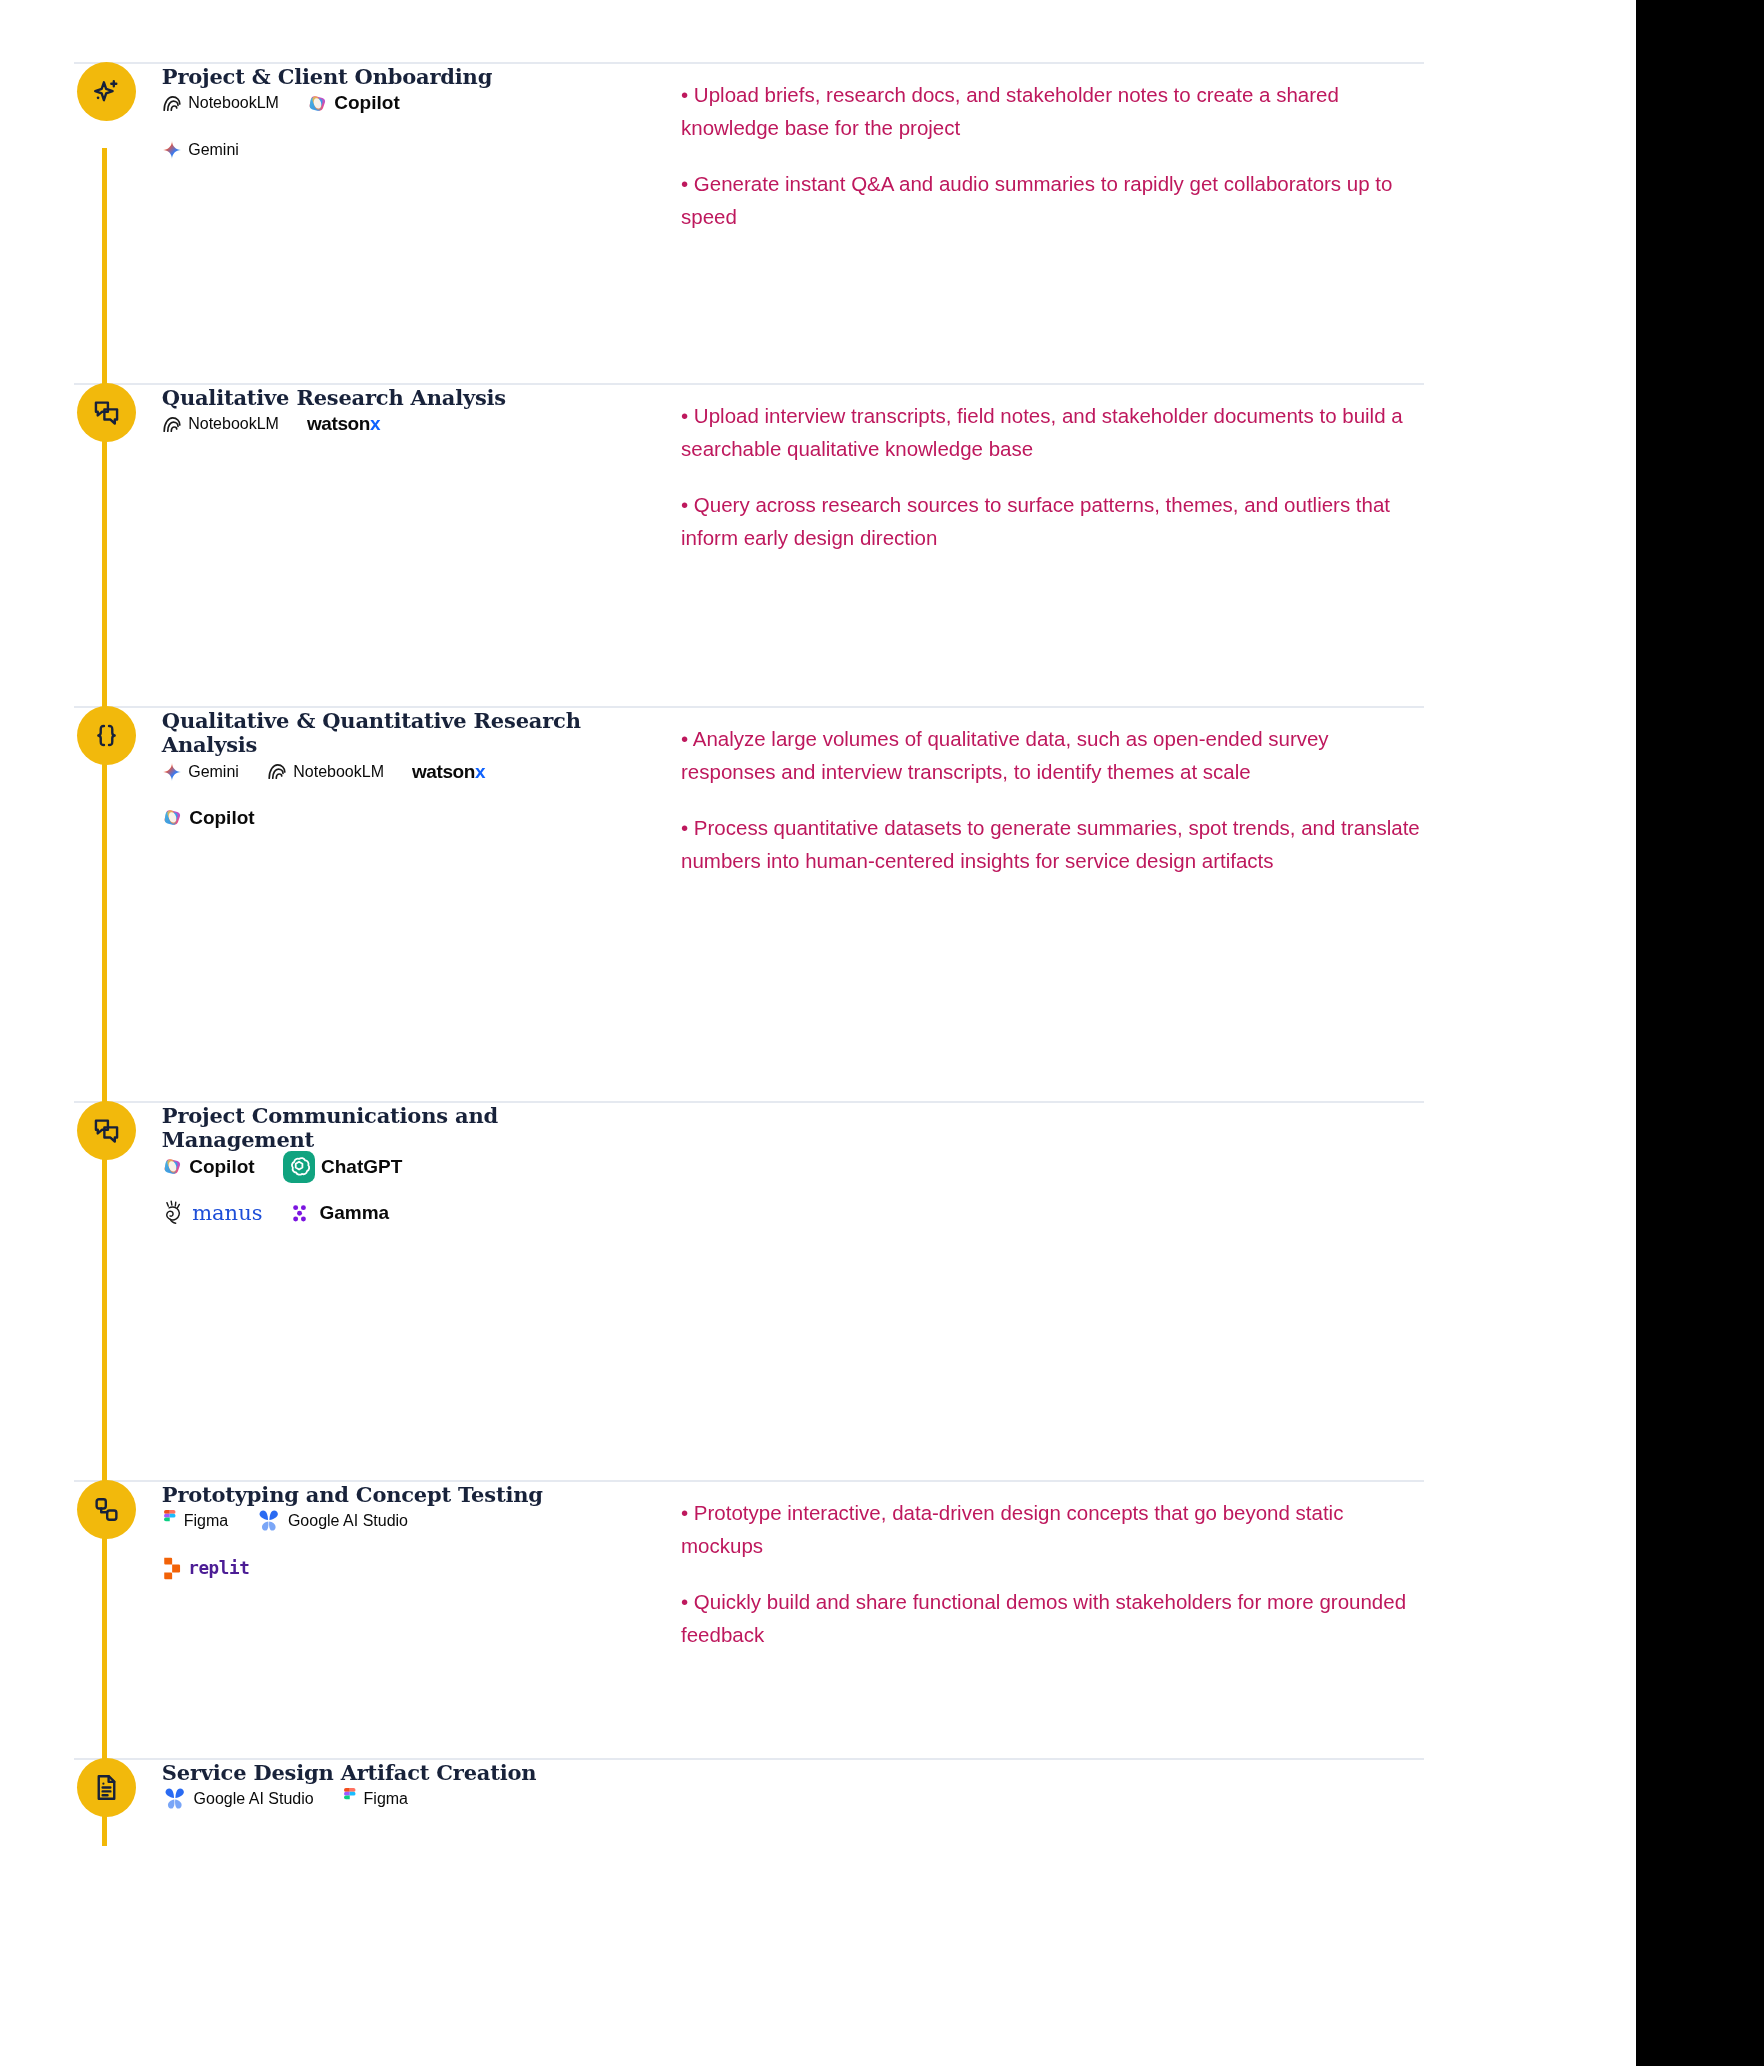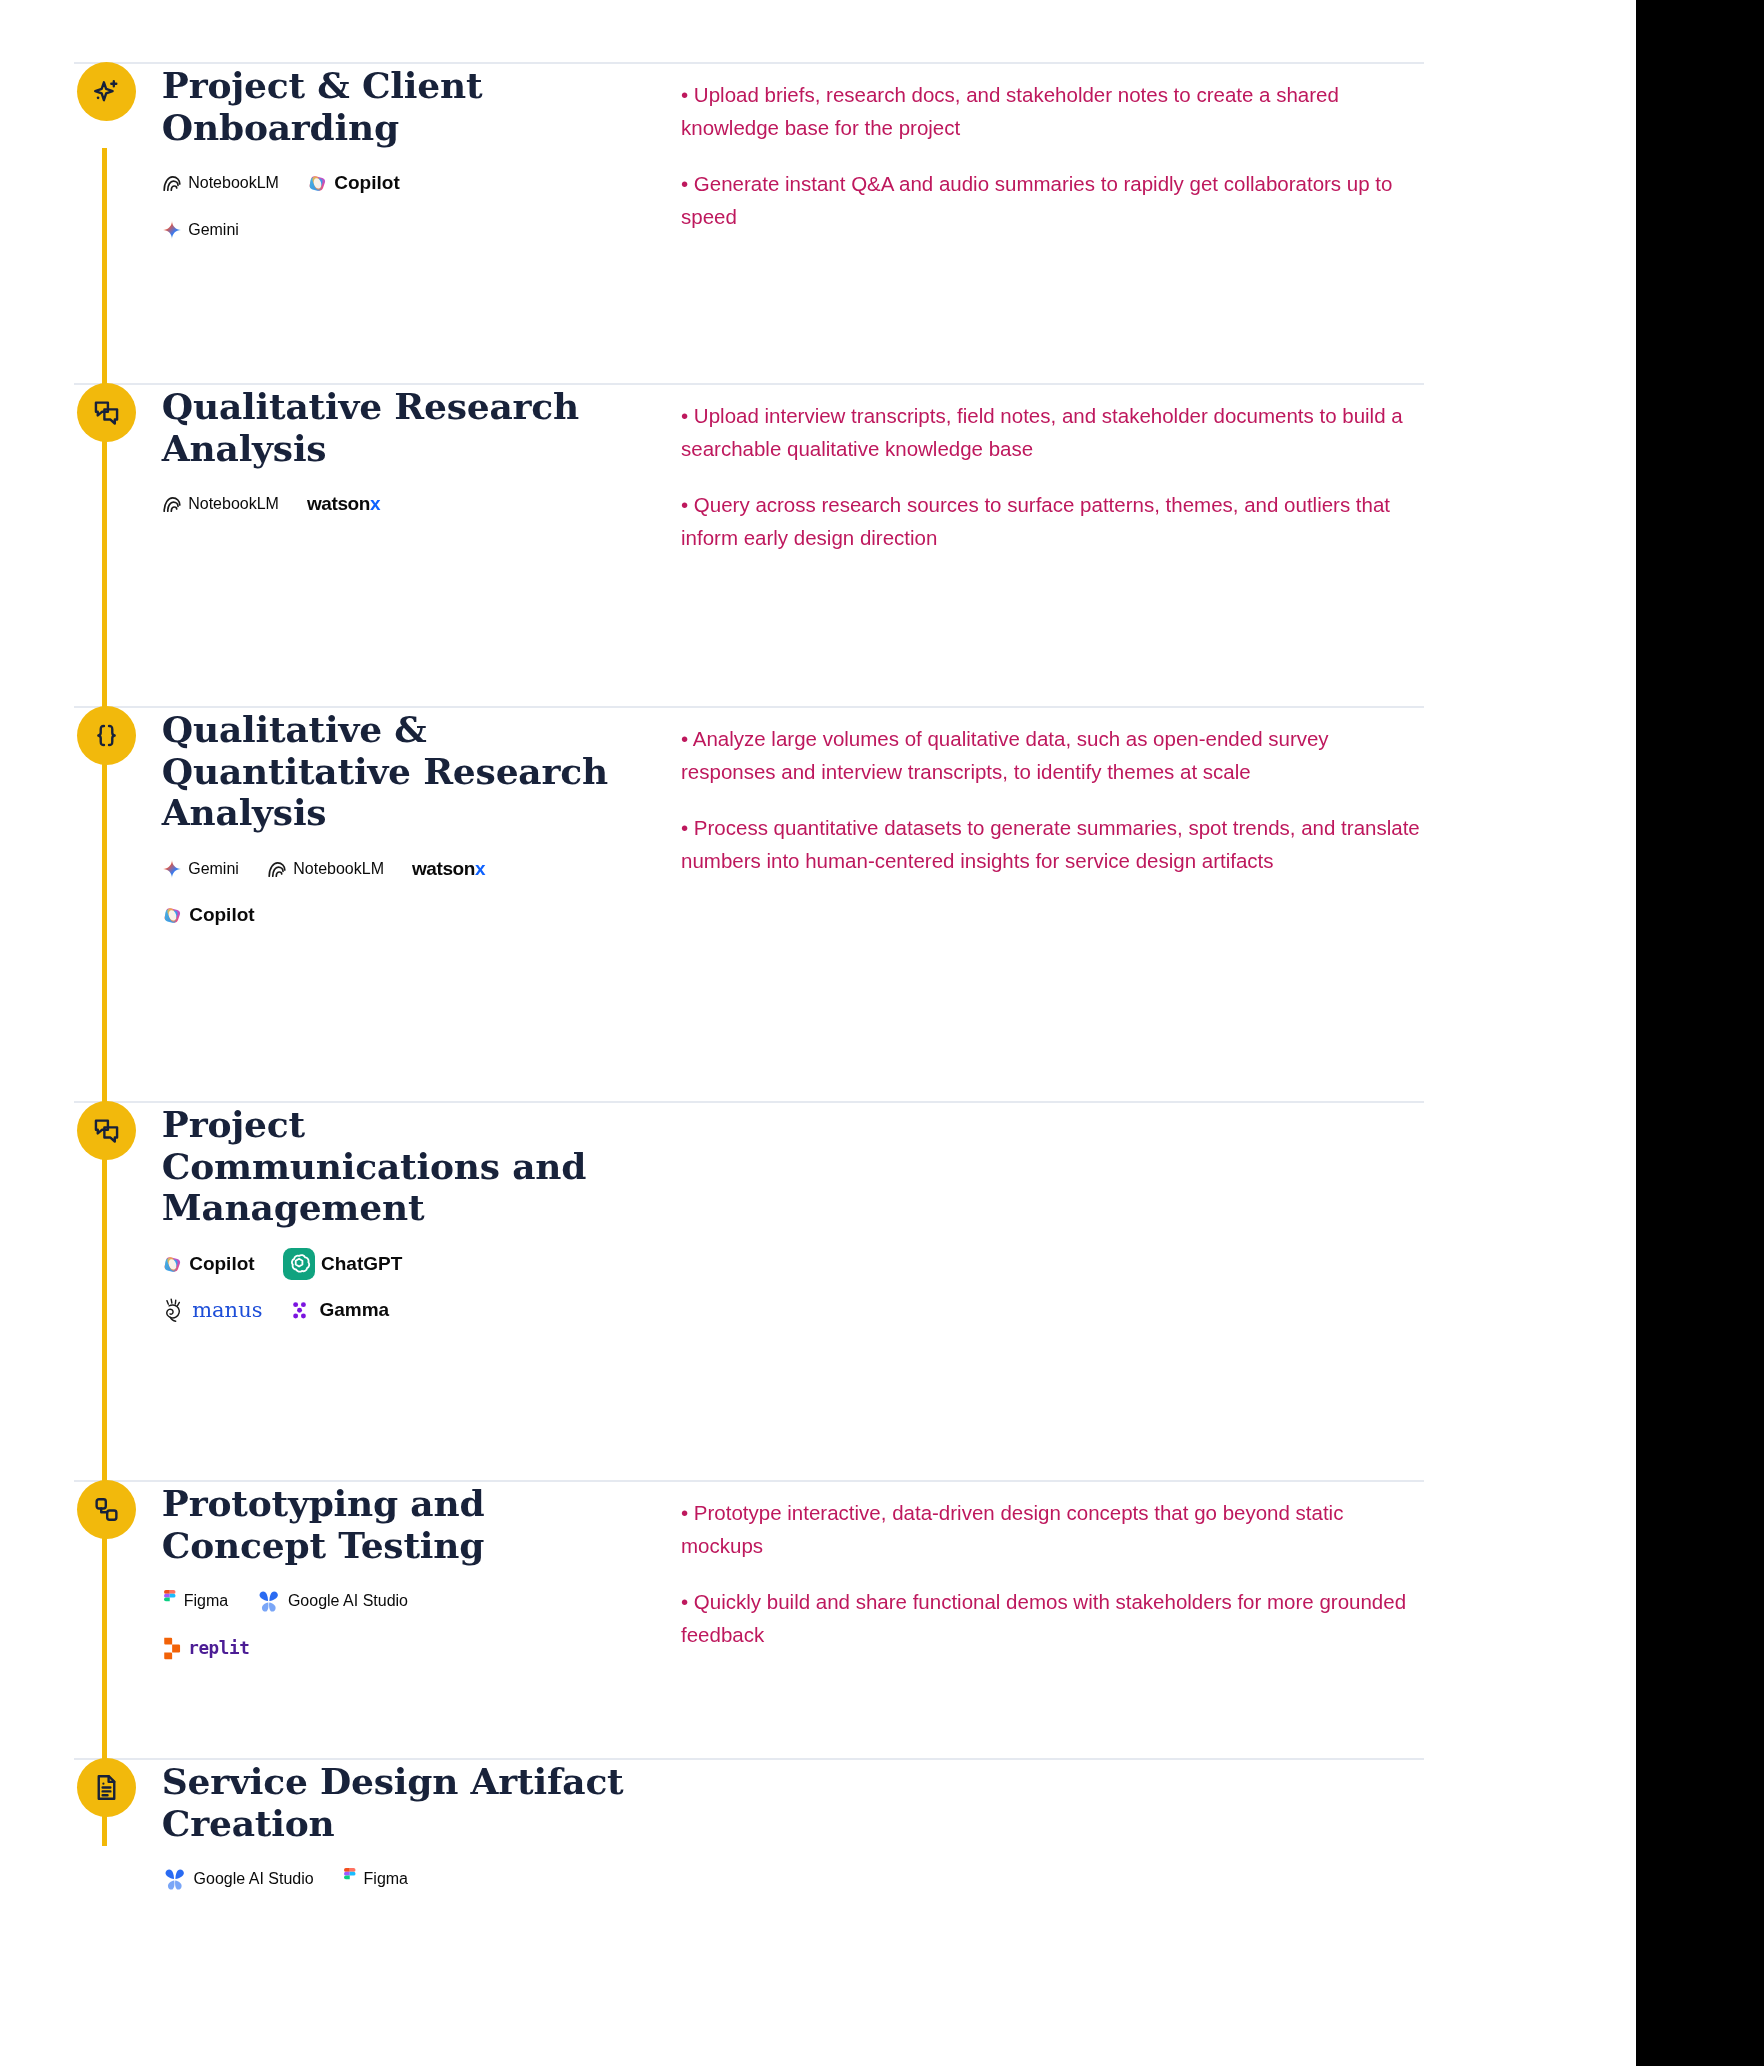--- a/index.html
+++ b/index.html
@@ -96,29 +96,28 @@
   .badge svg { display: block; }
 
   .left-body {
     padding-left: 26px;
     padding-top: 2.8px;
   }
 
   .sect-title {
     font-family: "DejaVu Serif", serif;
     font-weight: 700;
-    font-size: 36px;
+    font-size: 21px;
     line-height: 1.16;
     color: #18223A;
     letter-spacing: -0.2px;
     max-width: 466px;
   }
 
   .tools {
-    margin-top: 21px;
     display: flex;
     flex-wrap: wrap;
     align-items: flex-start;
     max-width: 353px;
     row-gap: 18.4px;
   }
   .tool {
     display: flex;
     align-items: center;
     margin-right: 28px;

